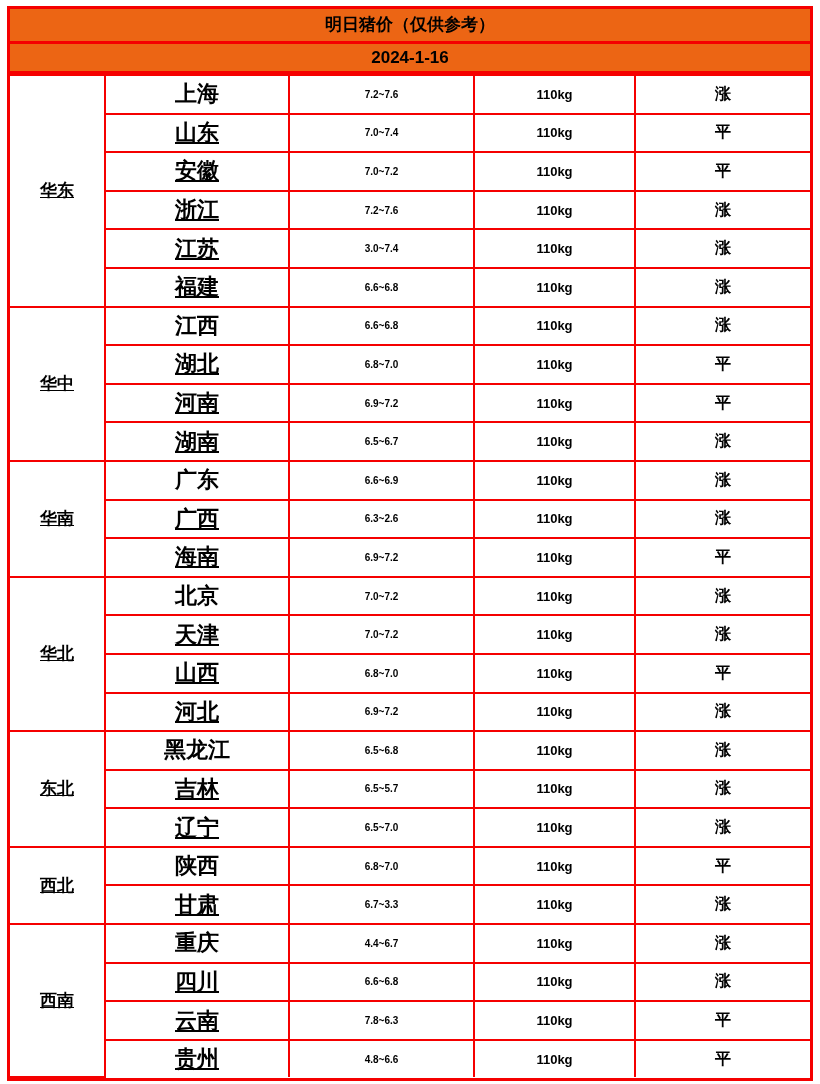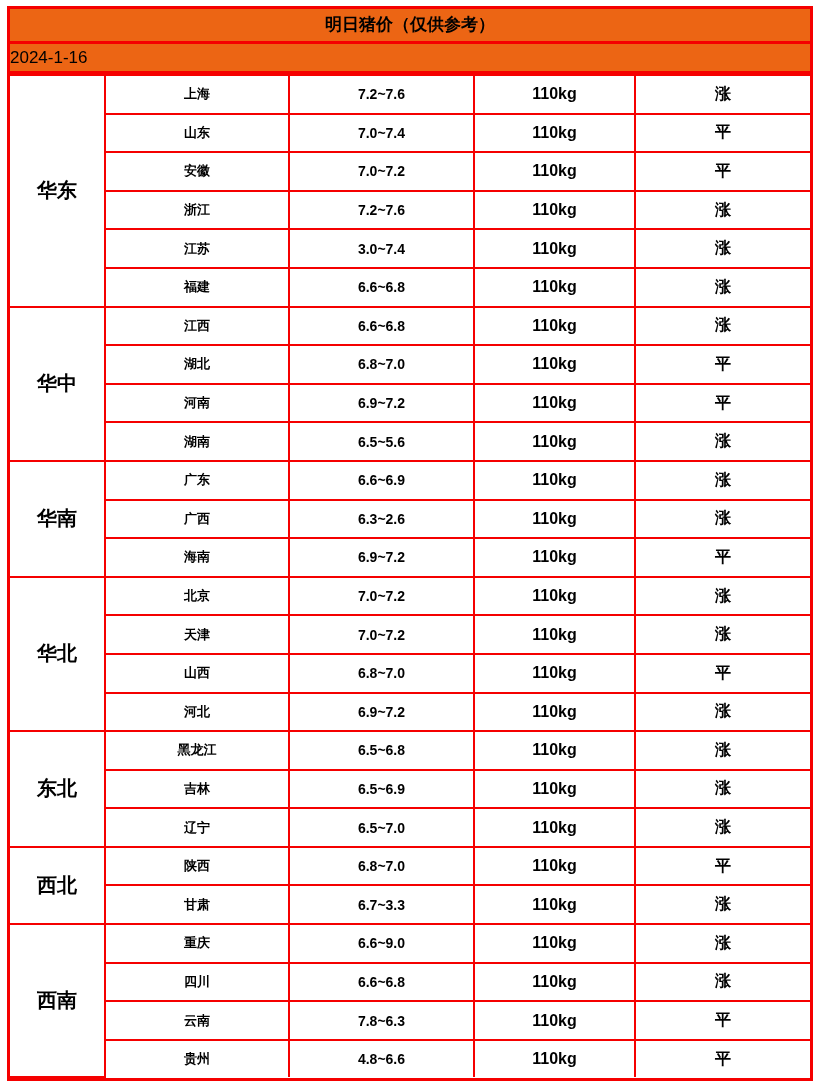--- a/index.html
+++ b/index.html
@@ -24,48 +24,48 @@
     background:var(--orange);
     border-bottom:3px solid var(--border-red);
     height:32px;line-height:32px;
     text-align:center;
     font-weight:bold;font-size:17px;color:var(--text-black);
   }
   .date-row{
     background:var(--orange);
     border-bottom:3px solid var(--border-red);
     height:27px;line-height:27px;
-    text-align:left;
-    font-weight:normal;font-size:17px;color:var(--text-black);
+    text-align:center;
+    font-weight:bold;font-size:17px;color:var(--text-black);
   }
   table.price-table{
     border-collapse:collapse;
     width:100%;
     table-layout:fixed;
     background:#ffffff;
   }
   table.price-table td{
     border:2px solid var(--border-red);
     text-align:center;
     vertical-align:middle;
     font-weight:bold;
     color:var(--text-black);
     height:36.6px;
     padding:0;
     overflow:hidden;
   }
-  td.region-cell{font-size:20px;}
-  td.province-cell{font-size:13px;}
-  td.price-cell{font-size:14px;}
-  td.weight-cell{font-size:16px;}
+  td.region-cell{font-size:17px;}
+  td.province-cell{font-size:22px;}
+  td.price-cell{font-size:10px;}
+  td.weight-cell{font-size:13px;}
   td.trend-cell{font-size:16px;}
   td.trend-up{color:var(--trend-up);}
   td.trend-flat{color:var(--text-black);}
   
-  table.price-table tr td:first-child{border-left:none;}
+  table.price-table tr td:first-child{border-left:none;text-decoration:underline;}
   table.price-table tr td:last-child{border-right:none;}
   table.price-table tr:last-child td{border-bottom:none;}
 </style>
 </head>
 <body>
 
 <div class="sheet">
   <div class="title-row">明日猪价（仅供参考）</div>
   <div class="date-row">2024-1-16</div>
   <table class="price-table">
@@ -128,21 +128,21 @@
           <td class="trend-cell trend-flat">平</td>
         </tr>
         <tr>
           <td class="province-cell">河南</td>
           <td class="price-cell">6.9~7.2</td>
           <td class="weight-cell">110kg</td>
           <td class="trend-cell trend-flat">平</td>
         </tr>
         <tr>
           <td class="province-cell">湖南</td>
-          <td class="price-cell">6.5~5.6</td>
+          <td class="price-cell">6.5~6.7</td>
           <td class="weight-cell">110kg</td>
           <td class="trend-cell trend-up">涨</td>
         </tr>
         <tr>
           <td rowspan="3" class="region-cell">华南</td>
           <td class="province-cell">广东</td>
           <td class="price-cell">6.6~6.9</td>
           <td class="weight-cell">110kg</td>
           <td class="trend-cell trend-up">涨</td>
         </tr>
@@ -185,21 +185,21 @@
         </tr>
         <tr>
           <td rowspan="3" class="region-cell">东北</td>
           <td class="province-cell">黑龙江</td>
           <td class="price-cell">6.5~6.8</td>
           <td class="weight-cell">110kg</td>
           <td class="trend-cell trend-up">涨</td>
         </tr>
         <tr>
           <td class="province-cell">吉林</td>
-          <td class="price-cell">6.5~6.9</td>
+          <td class="price-cell">6.5~5.7</td>
           <td class="weight-cell">110kg</td>
           <td class="trend-cell trend-up">涨</td>
         </tr>
         <tr>
           <td class="province-cell">辽宁</td>
           <td class="price-cell">6.5~7.0</td>
           <td class="weight-cell">110kg</td>
           <td class="trend-cell trend-up">涨</td>
         </tr>
         <tr>
@@ -211,21 +211,21 @@
         </tr>
         <tr>
           <td class="province-cell">甘肃</td>
           <td class="price-cell">6.7~3.3</td>
           <td class="weight-cell">110kg</td>
           <td class="trend-cell trend-up">涨</td>
         </tr>
         <tr>
           <td rowspan="4" class="region-cell">西南</td>
           <td class="province-cell">重庆</td>
-          <td class="price-cell">6.6~9.0</td>
+          <td class="price-cell">4.4~6.7</td>
           <td class="weight-cell">110kg</td>
           <td class="trend-cell trend-up">涨</td>
         </tr>
         <tr>
           <td class="province-cell">四川</td>
           <td class="price-cell">6.6~6.8</td>
           <td class="weight-cell">110kg</td>
           <td class="trend-cell trend-up">涨</td>
         </tr>
         <tr>

